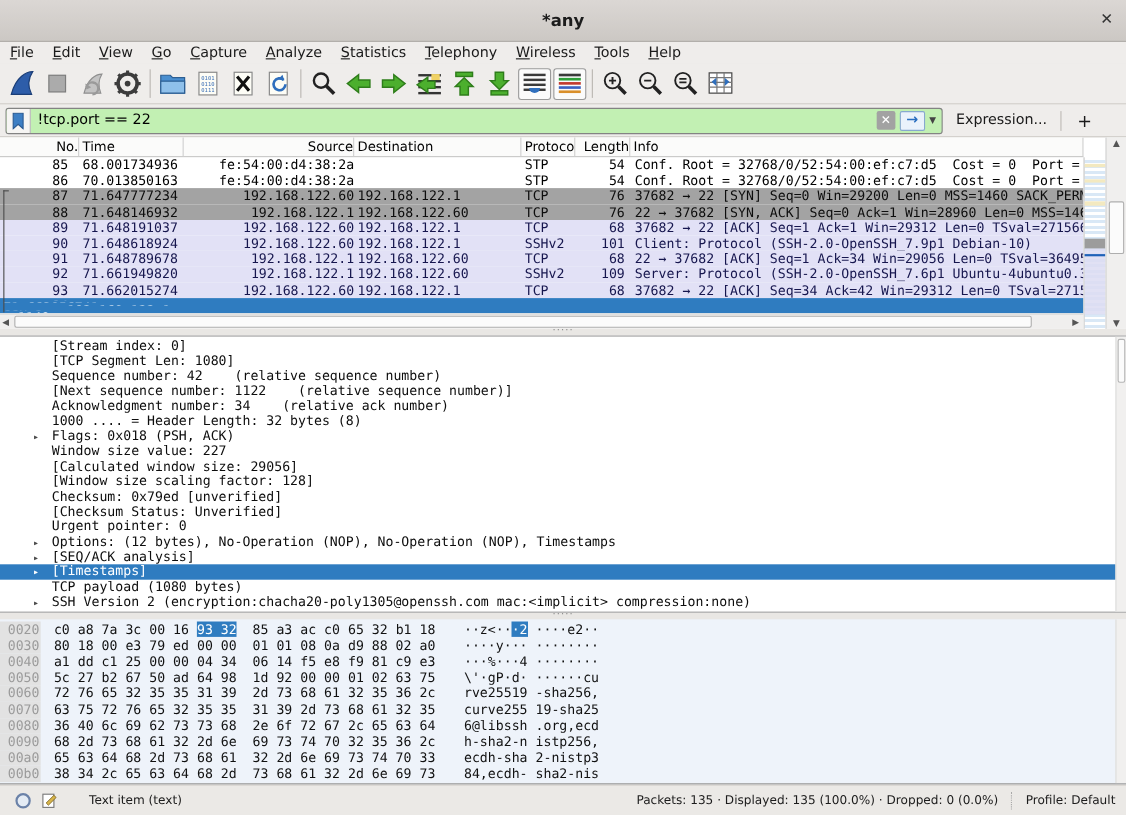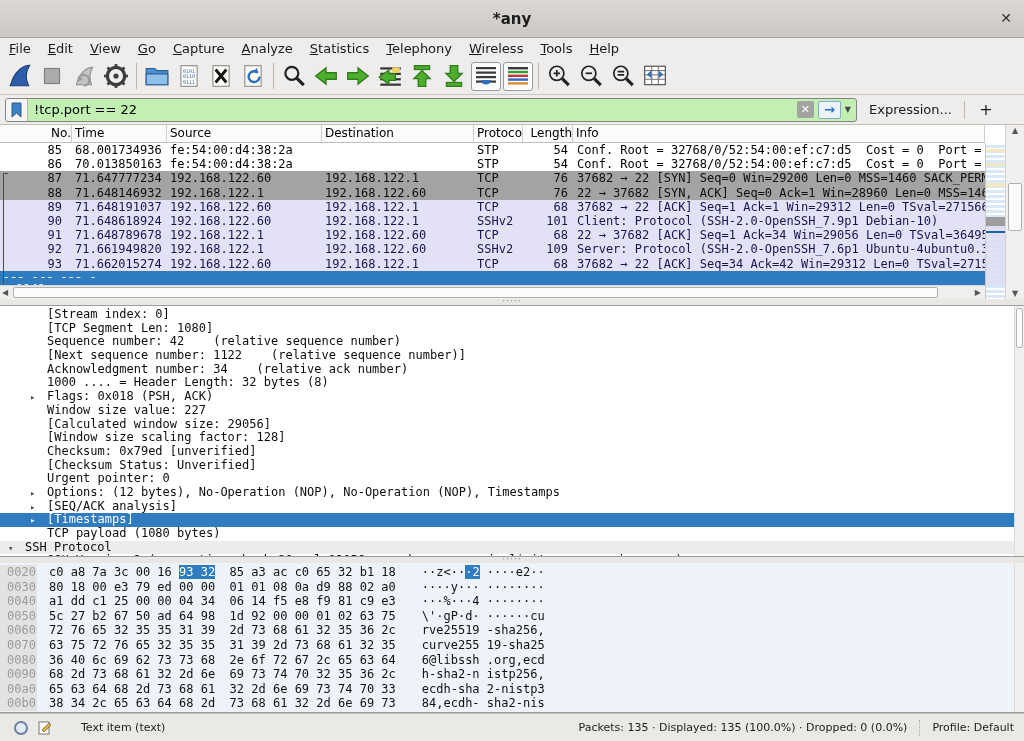--- a/index.html
+++ b/index.html
@@ -48,21 +48,21 @@
   .listwrap { height:174px; position:relative; background:#fff; }
   .plheader { height:18px; width:985px; display:flex; background:#fbfbfa; border-bottom:1px solid #bfbfbf;
               font-size:12px; color:#000; }
   .plheader .cell { border-right:1px solid #cfcfcf; padding:1px 0 0 3px; overflow:hidden; white-space:pre; }
   .prows { height:142px; width:985px; overflow:hidden; position:relative;
            font-family:"DejaVu Sans Mono",monospace; font-size:12px; }
   .prow { height:14.2px; line-height:14.2px; display:flex; }
   .prow .cell { overflow:hidden; white-space:pre; }
   .c-no { width:72px; text-align:right; padding-right:10px; }
   .c-time { width:95px; padding-left:3px; }
-  .c-source { width:155px; padding-left:3px; }
+  .c-source { width:155px; padding-left:3px;text-align:right; }
   .c-destination { width:152px; padding-left:3px; }
   .c-protocol { width:49px; padding-left:3px; }
   .c-length { width:50px; text-align:right; padding-right:5px; }
   .c-info { flex:1; padding-left:4px; }
   .r-plain { background:#ffffff; color:#000; }
   .r-gray { background:#a3a3a3; color:#0d0d0d; }
   .r-lavender { background:#e2e1f6; color:#16164e; }
   .r-selected { background:#2f7cc0; color:#ffffff;flex-direction:column; }
   .convo-bracket { position:absolute; left:3px; top:30px; width:5px; height:111px;
                    border-left:1px solid #4a4a4a; border-top:1px solid #4a4a4a; }
@@ -460,21 +460,20 @@
     <div class="dline" style="padding-left: 30px;"><span class="arrow"></span><span>Window size value: 227</span></div>
     <div class="dline" style="padding-left: 30px;"><span class="arrow"></span><span>[Calculated window size: 29056]</span></div>
     <div class="dline" style="padding-left: 30px;"><span class="arrow"></span><span>[Window size scaling factor: 128]</span></div>
     <div class="dline" style="padding-left: 30px;"><span class="arrow"></span><span>Checksum: 0x79ed [unverified]</span></div>
     <div class="dline" style="padding-left: 30px;"><span class="arrow"></span><span>[Checksum Status: Unverified]</span></div>
     <div class="dline" style="padding-left: 30px;"><span class="arrow"></span><span>Urgent pointer: 0</span></div>
     <div class="dline" style="padding-left: 30px;"><span class="arrow">▸</span><span>Options: (12 bytes), No-Operation (NOP), No-Operation (NOP), Timestamps</span></div>
     <div class="dline" style="padding-left: 30px;"><span class="arrow">▸</span><span>[SEQ/ACK analysis]</span></div>
     <div class="dline sel" style="padding-left: 30px;"><span class="arrow">▸</span><span>[Timestamps]</span></div>
     <div class="dline" style="padding-left: 30px;"><span class="arrow"></span><span>TCP payload (1080 bytes)</span></div>
-    <div class="dline section" style="padding-left: 8px;"><span class="arrow">▾</span><span>SSH Protocol</span></div>
     <div class="dline" style="padding-left: 30px;"><span class="arrow">▸</span><span>SSH Version 2 (encryption:chacha20-poly1305@openssh.com mac:&lt;implicit&gt; compression:none)</span></div>
     <div class="d-scroll">
     <div class="d-thumb"></div>
   </div>
 </div>
 
 <div class="splitter">·····</div>
 
 <div class="hexpane">
   <div class="hxrow"><span class="hoff">0020</span><span class="hhex"><span>c0 a8 7a 3c 00 16 </span><span class="hsel">93 32</span><span>  85 a3 ac c0 65 32 b1 18</span></span><span class="hascii"><span>··z&lt;··</span><span class="hsel">·2</span><span> ····e2··</span></span></div>

